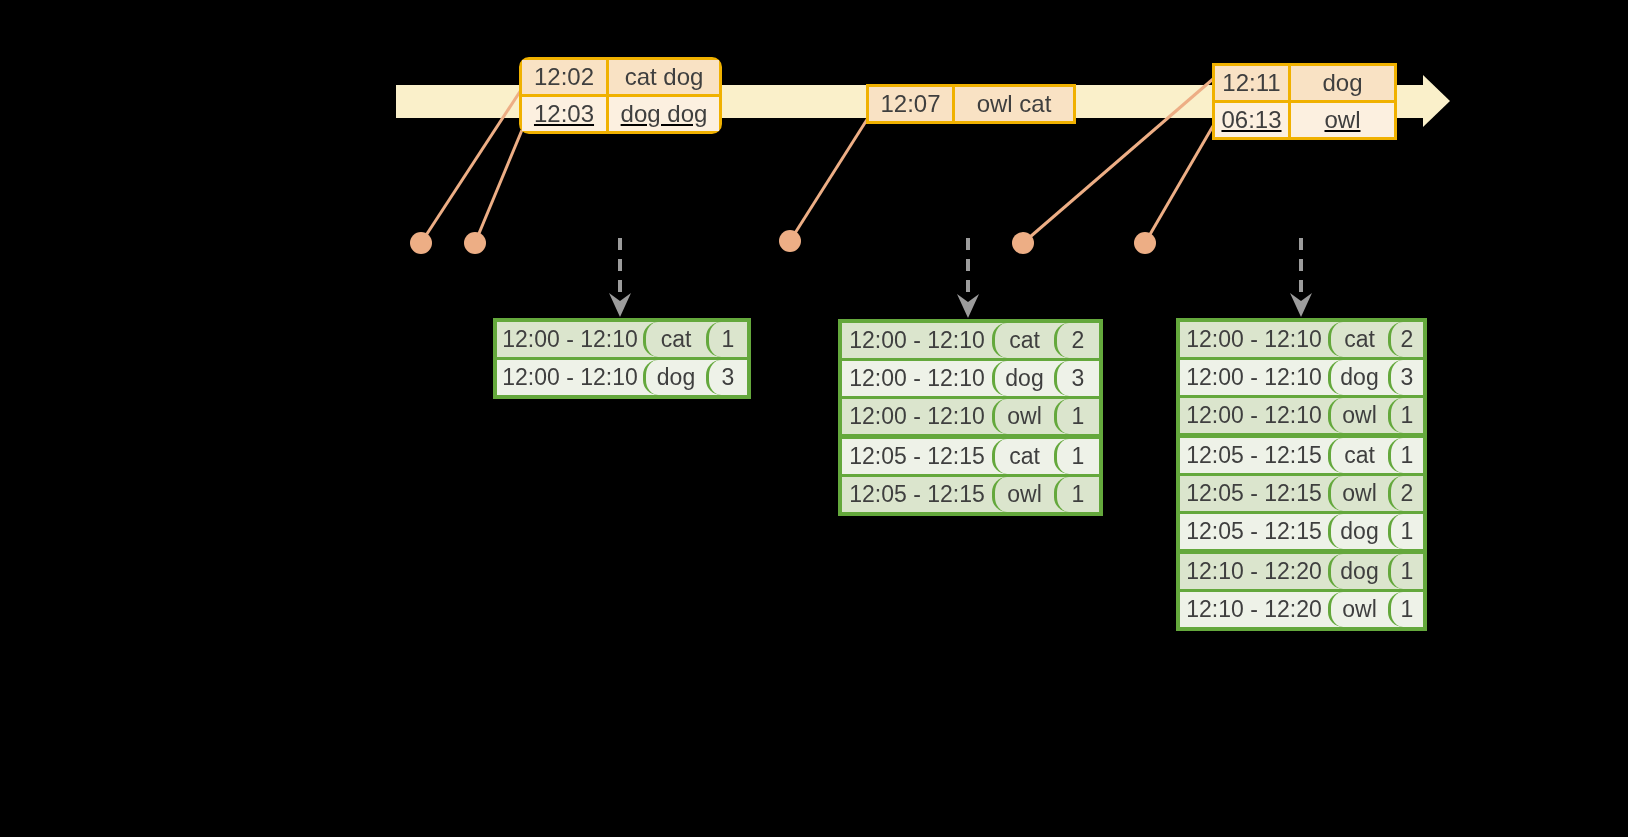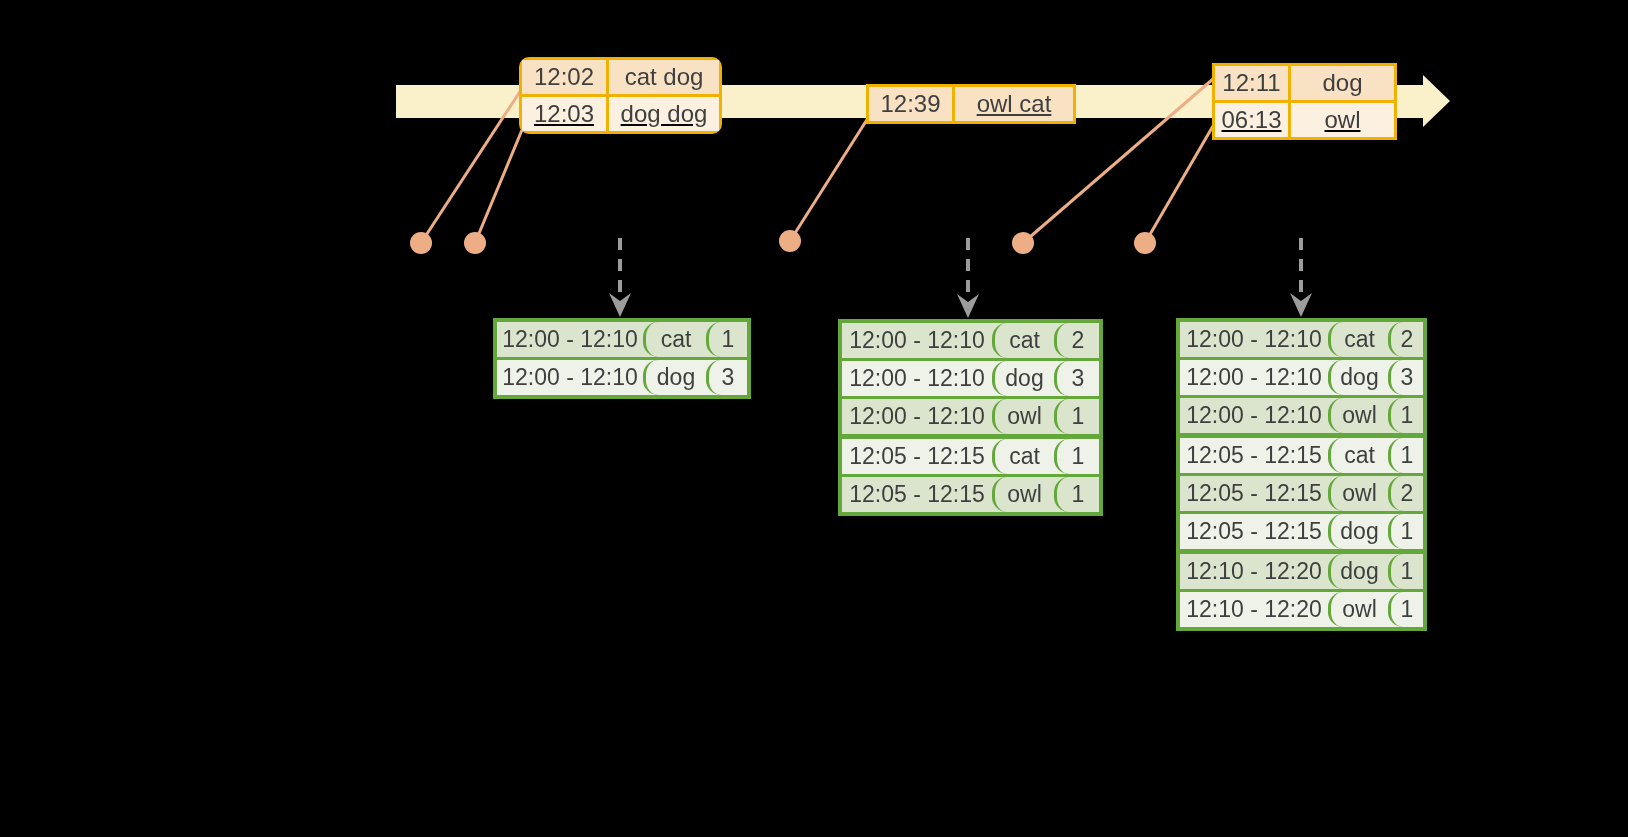--- a/index.html
+++ b/index.html
@@ -19,21 +19,21 @@
   .etable .tr:nth-child(odd){background:var(--event-row-dark,#F9E2C4);}
   .etable .tr:nth-child(even){background:var(--event-row-light,#FCF0E0);}
   .etable .td{
     height:34px;line-height:34px;text-align:center;
     font-size:24px;color:var(--text-color,#3F3F3F);
   }
   .etable .td + .td{border-left:3px solid var(--event-border,#F0B100);}
   .etable1{left:519px;top:57px;border-radius:10px;}
   .etable1 .col-time{width:84px;} .etable1 .col-words{width:110px;}
   .etable2{left:866px;top:84px;}
-  .etable2 .col-time{width:83px;} .etable2 .col-words{width:118px;text-decoration:underline;}
+  .etable2 .col-time{width:83px;} .etable2 .col-words{width:118px;}
   .etable3{left:1212px;top:63px;}
   .etable3 .col-time{width:73px;} .etable3 .col-words{width:103px;}
 
   
   .rtable{
     position:absolute;display:flex;flex-direction:column;
     border:4px solid var(--result-border,#64A83C);
   }
   .rtable .tr{display:flex;}
   .rtable .tr + .tr{border-top:3px solid var(--result-border,#64A83C);}
@@ -94,21 +94,21 @@
         <div class="td col-time">12:02</div>
         <div class="td col-words">cat dog</div>
       </div>
       <div class="tr">
         <div class="td col-time">12:03</div>
         <div class="td col-words">dog dog</div>
       </div>
     </div>
   <div class="etable etable2">
       <div class="tr">
-        <div class="td col-time">12:39</div>
+        <div class="td col-time">12:07</div>
         <div class="td col-words">owl cat</div>
       </div>
     </div>
   <div class="etable etable3">
       <div class="tr">
         <div class="td col-time">12:11</div>
         <div class="td col-words">dog</div>
       </div>
       <div class="tr">
         <div class="td col-time">06:13</div>

